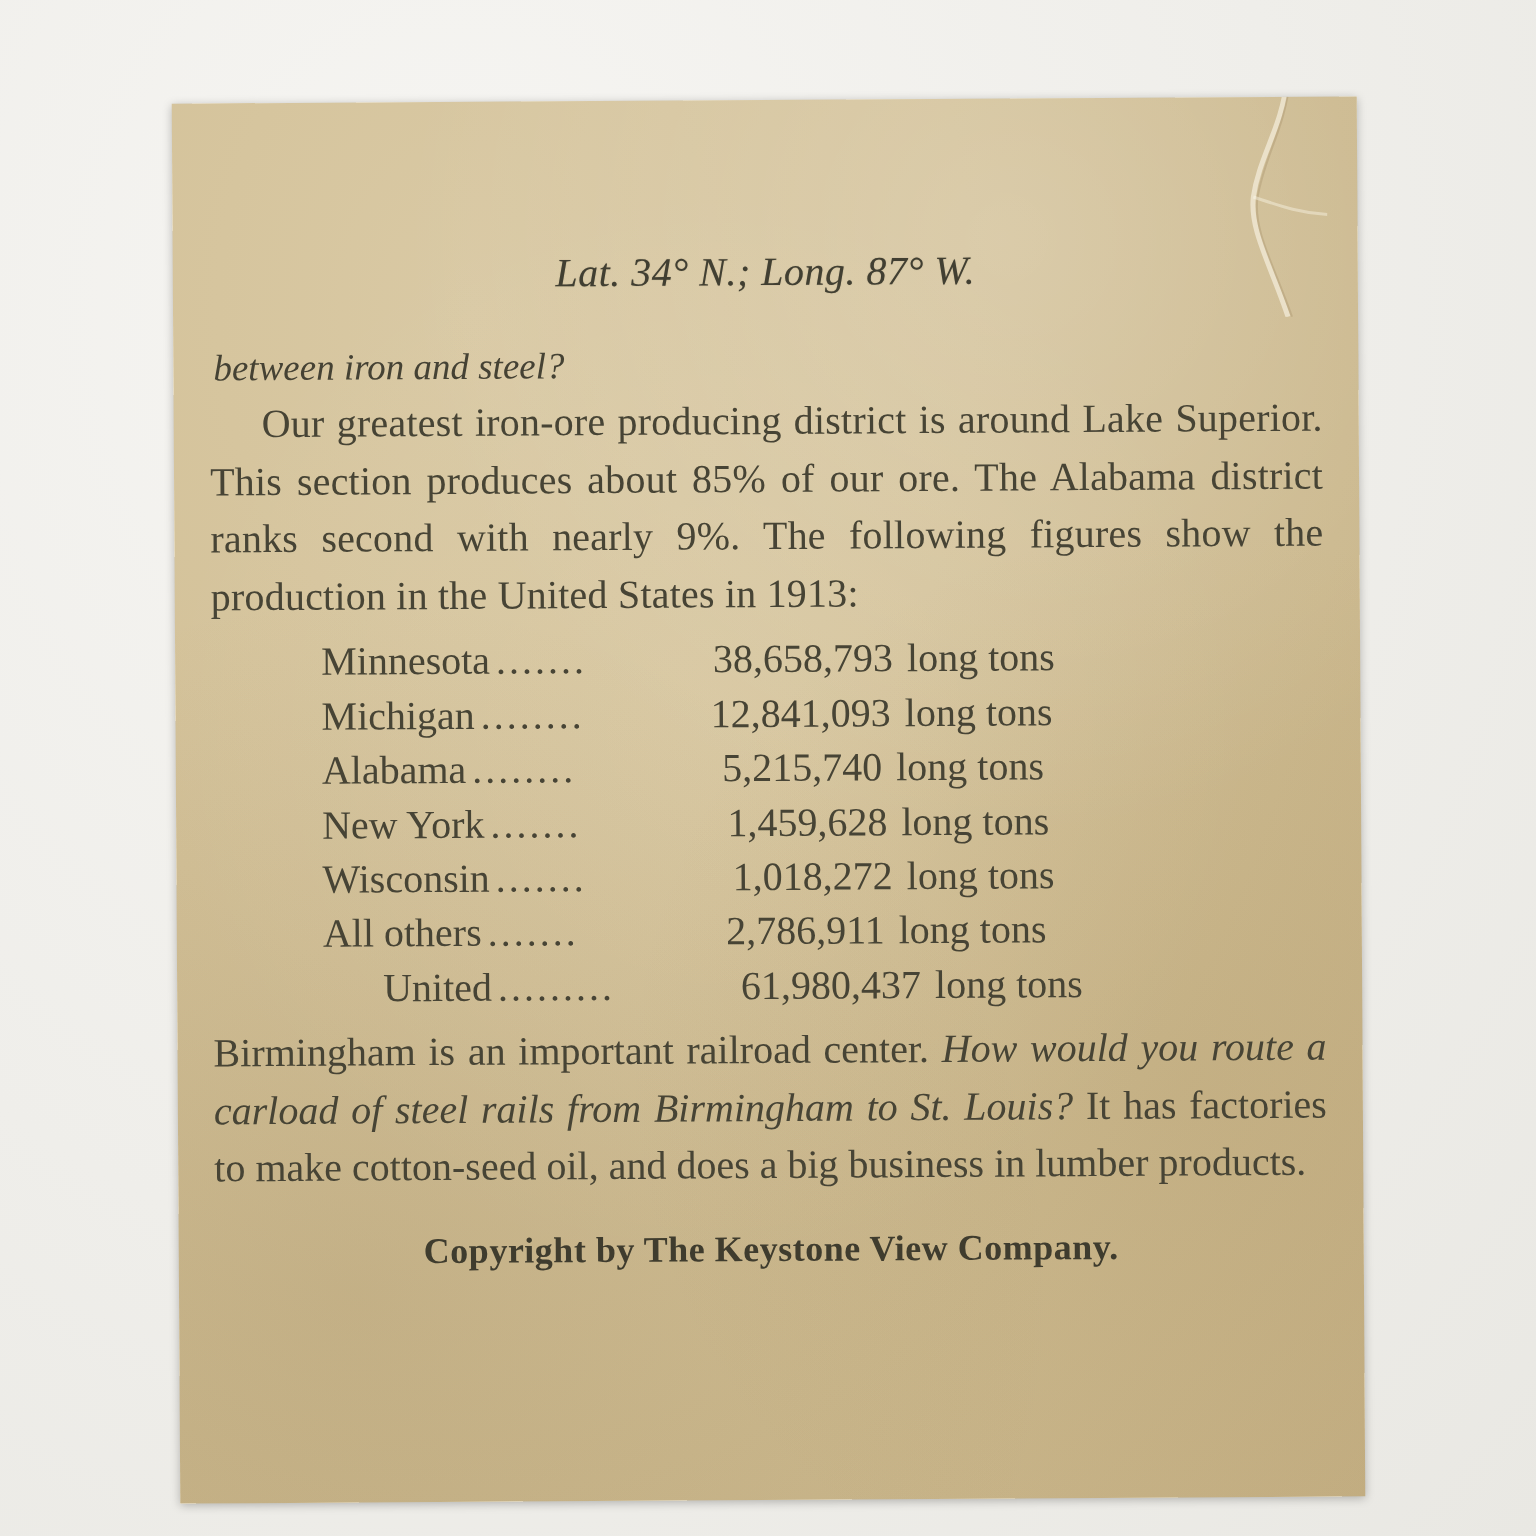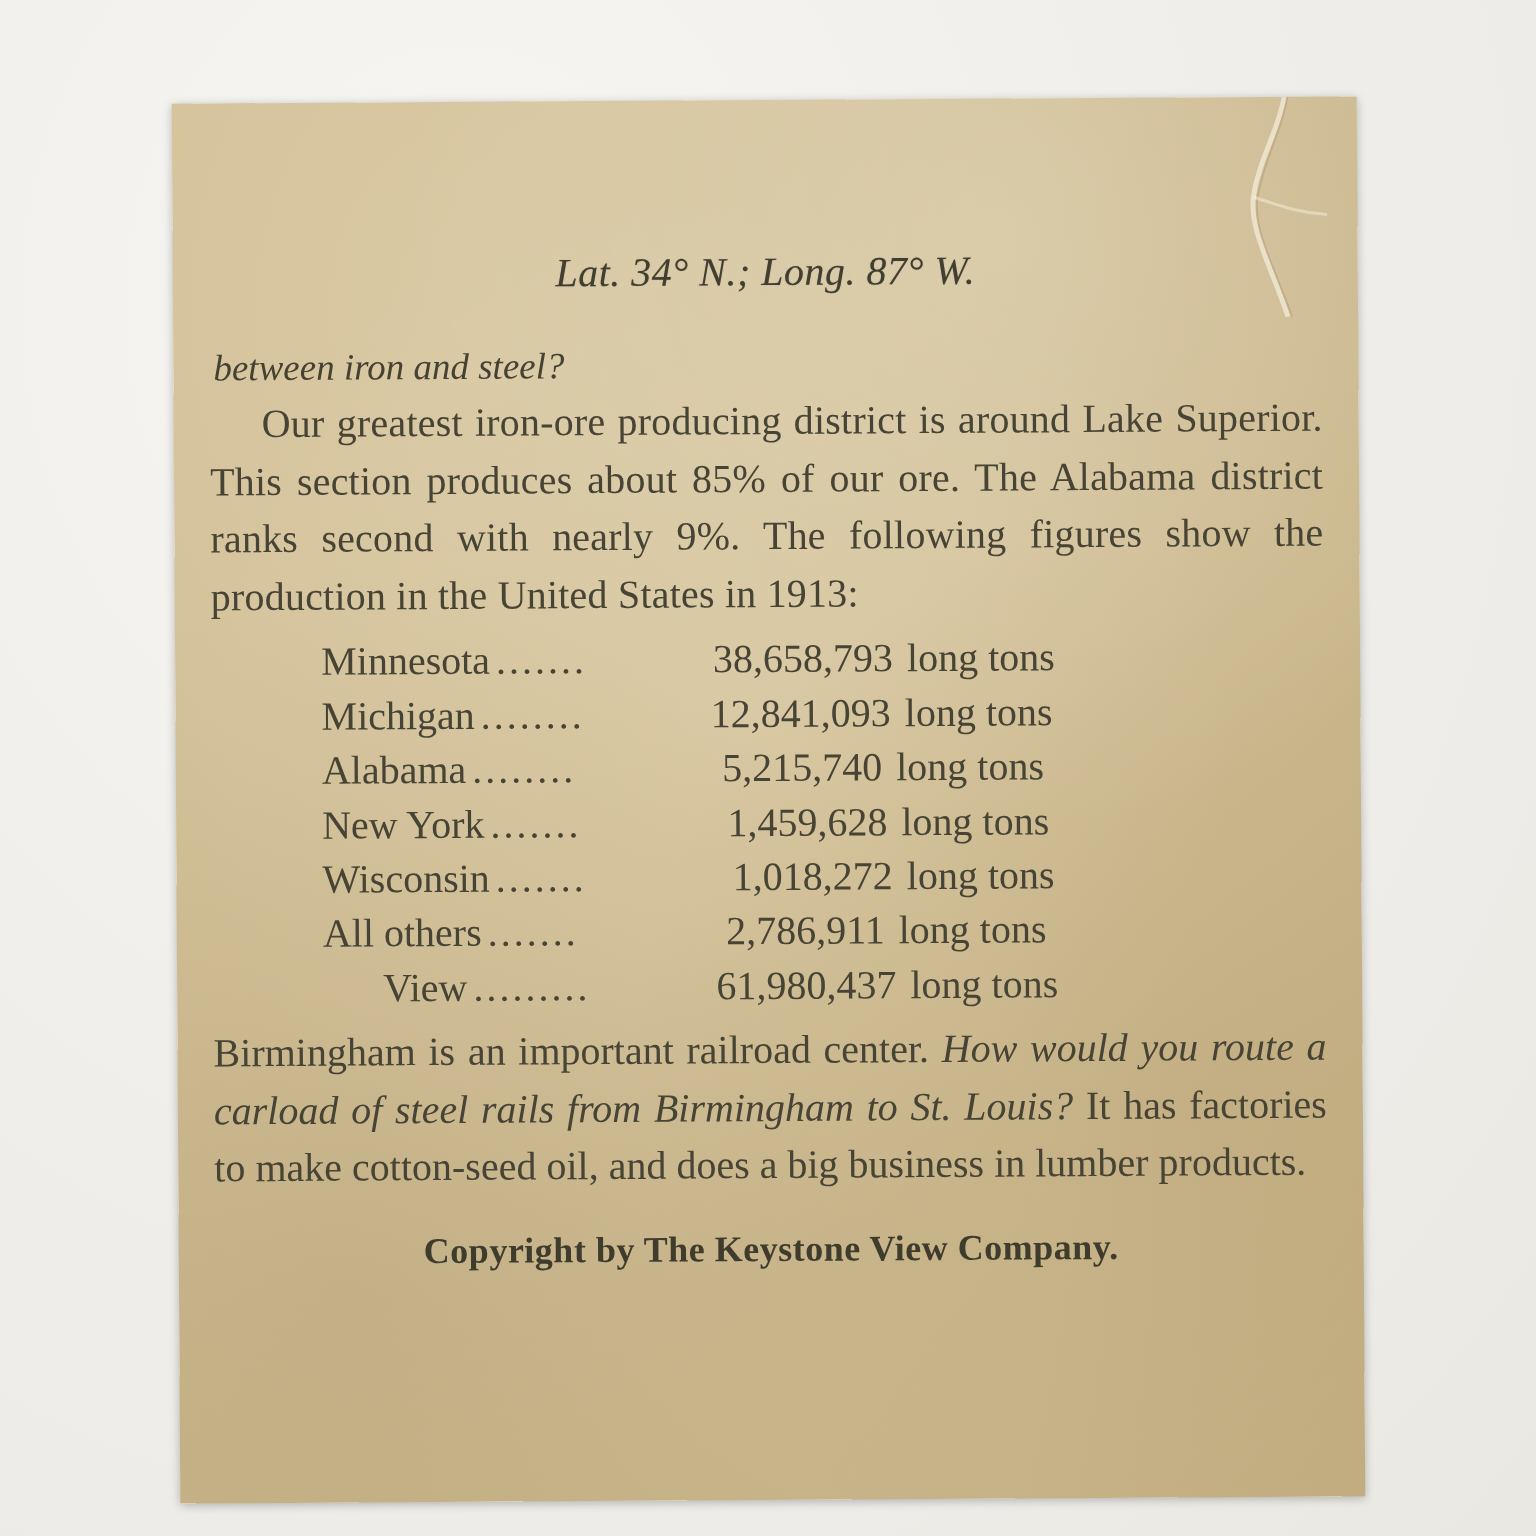--- a/index.html
+++ b/index.html
@@ -195,21 +195,21 @@
           <span class="fig-val">1,018,272</span>
           <span class="fig-unit">long tons</span>
         </div>
         <div class="fig-row">
           <span class="fig-name">All others</span>
           <span class="fig-dots">.......</span>
           <span class="fig-val">2,786,911</span>
           <span class="fig-unit">long tons</span>
         </div>
         <div class="fig-row total-row">
-          <span class="fig-name">View</span>
+          <span class="fig-name">United</span>
           <span class="fig-dots">.........</span>
           <span class="fig-val">61,980,437</span>
           <span class="fig-unit">long tons</span>
         </div>
       </div>
 
       <div class="para2"><span class="indent"></span><span>Birmingham is an important railroad center. </span><span class="ital">How would you route a carload of steel rails from Birmingham to St. Louis?</span><span>  It has factories to make cotton-seed oil, and does a big business in lumber products.</span></div>
 
       <div class="copyright">Copyright by The Keystone View Company.</div>
 

